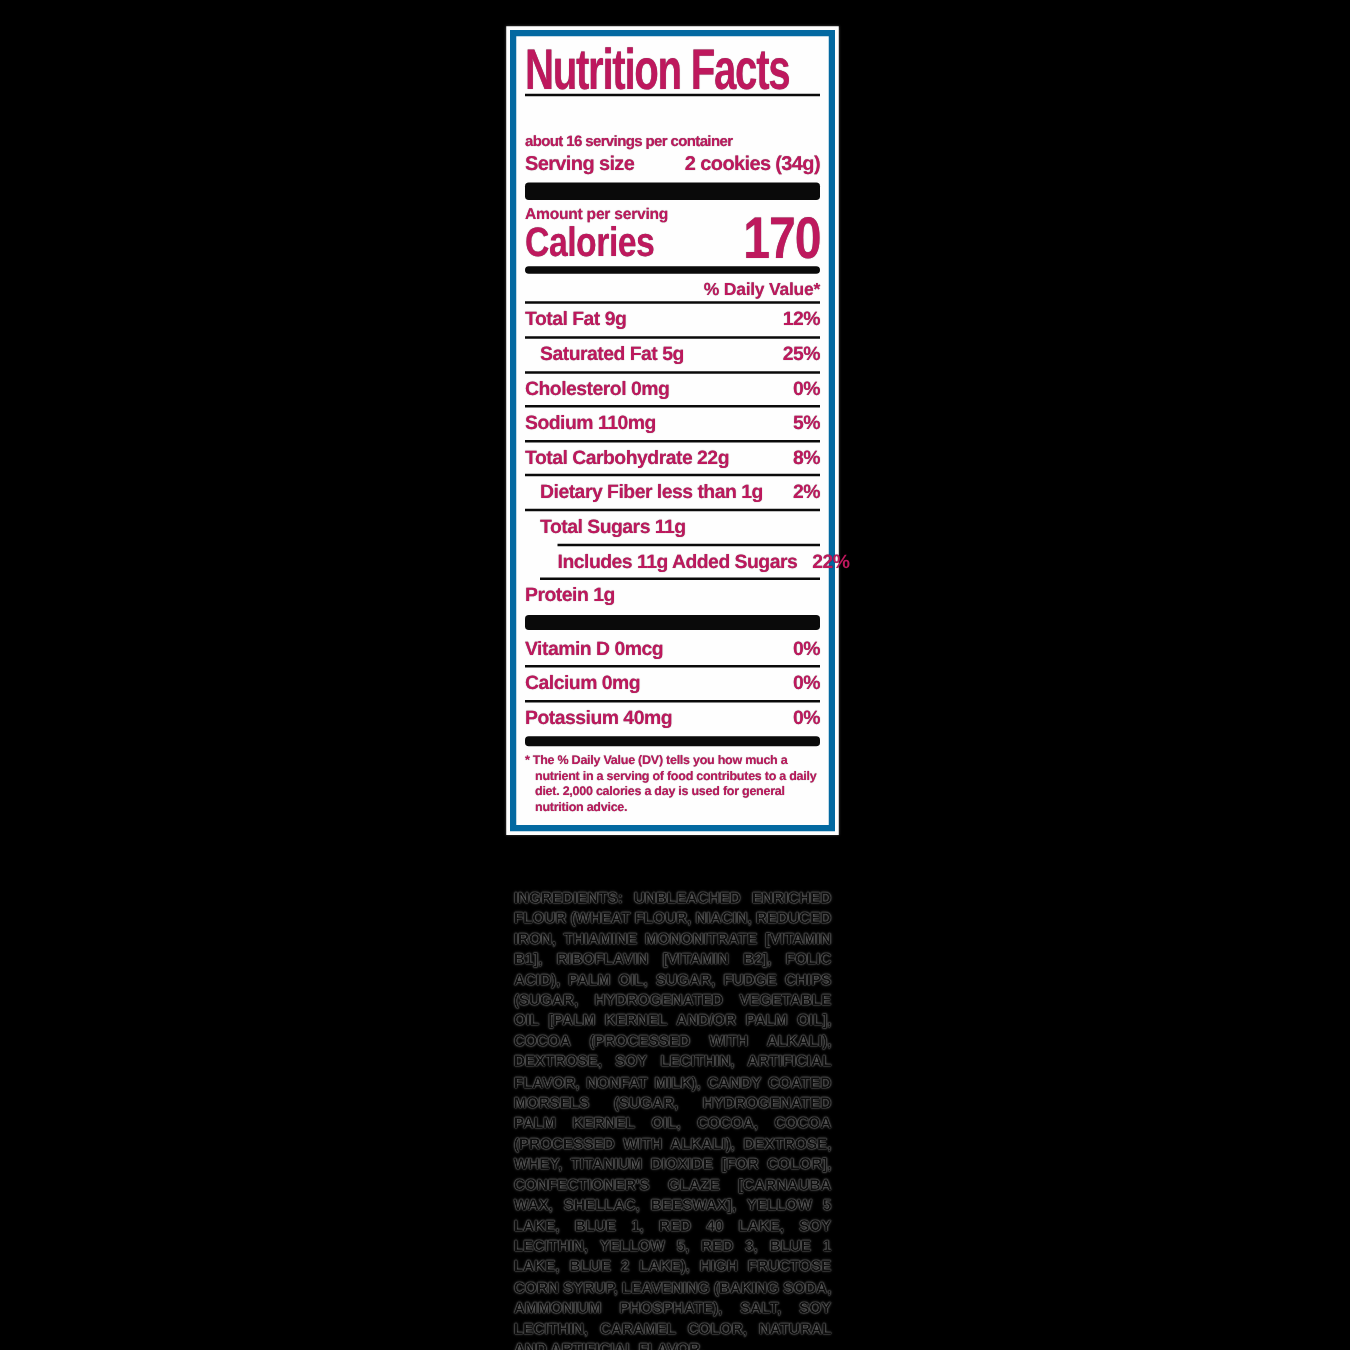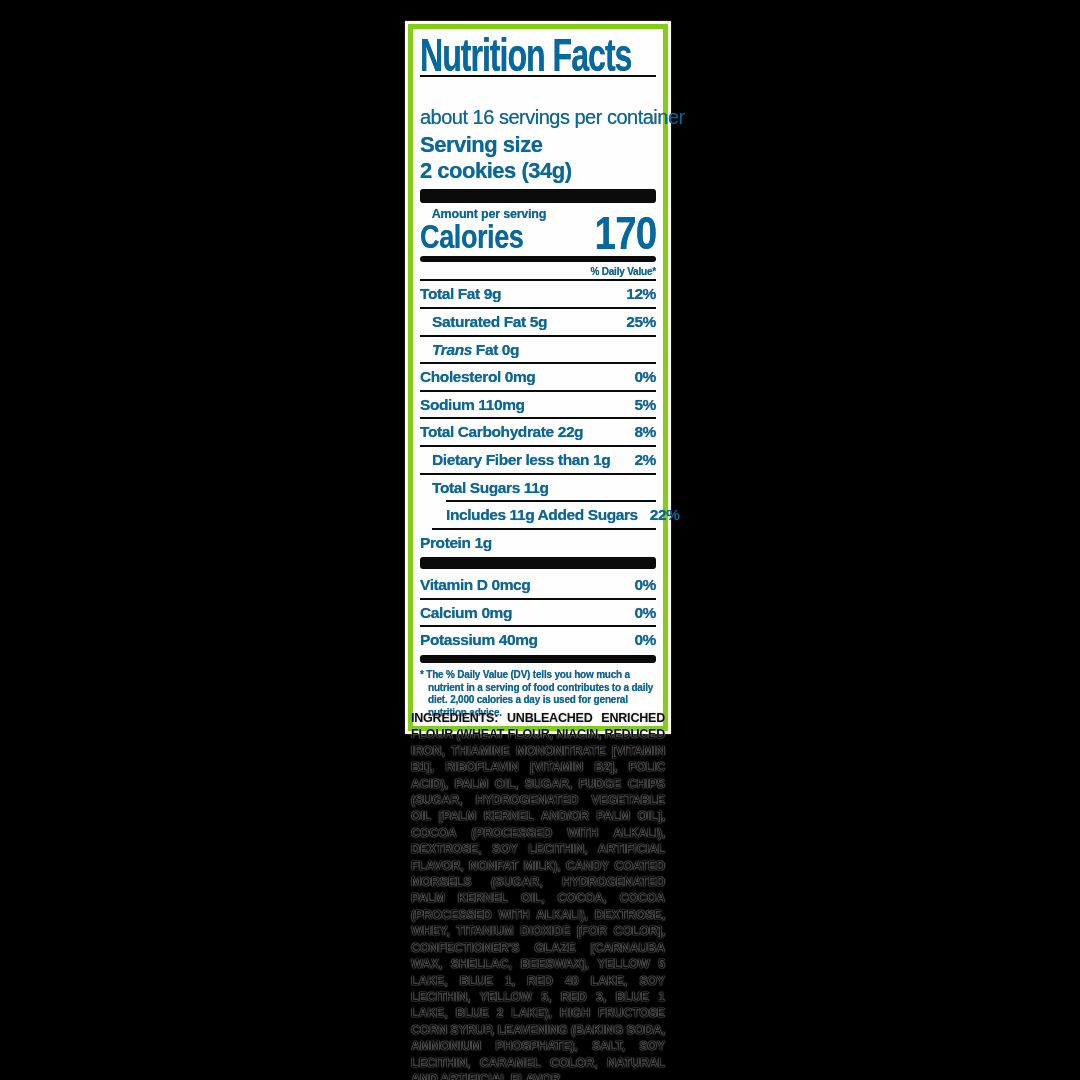--- a/index.html
+++ b/index.html
@@ -12,63 +12,63 @@
   }
   .canvas{position:absolute;inset:0;width:1080px;height:1080px;background:#000;}
 
   
   .sticker{
     position:absolute;left:405px;top:21px;width:266px;
     background:#fefefe;padding:3px;box-sizing:border-box;
     box-shadow:0 0 2px rgba(255,255,255,0.25);
   }
   .inner{
-    border:5px solid #84cc16;
+    border:5px solid #0369a1;
     padding:2px 7px 6px 7px;
-    color:#0369a1;
+    color:#be185d;
   }
   .inner *{text-shadow:0 0 0.7px rgba(0,0,0,0.55);}
 
   .nf-title{
     font-size:46px;font-weight:800;line-height:1.0;
     letter-spacing:-1.5px;white-space:nowrap;
     transform:scaleX(0.70);transform-origin:0 50%;
     padding-top:1px;height:42px;
   }
   .title-rule{height:2px;background:#0a0a0a;margin:1px 0 3px 0;}
 
   .servings-line{
-    font-size:20px;font-weight:400;letter-spacing:-0.5px;
+    font-size:12px;font-weight:700;letter-spacing:-0.5px;
     white-space:nowrap;padding:1px 0 2px 0;margin-top:28px;
   }
   .ss-row{
     display:flex;justify-content:space-between;align-items:baseline;
-    font-size:22px;font-weight:800;letter-spacing:-0.5px;
-    padding:1px 0 4px 0;white-space:nowrap;flex-direction:column;
+    font-size:16px;font-weight:800;letter-spacing:-0.5px;
+    padding:1px 0 4px 0;white-space:nowrap;
   }
 
   .bar{background:#0a0a0a;border-radius:3px;}
   .bar.serving{height:14px;margin:1px 0 3px 0;}
   .bar.calories{height:6px;margin:2px 0 1px 0;}
   .bar.protein{height:12px;margin:2px 0 3px 0;}
   .bar.vitamins{height:8px;margin:2px 0 4px 0;}
 
-  .amount-label{font-size:12.5px;font-weight:800;letter-spacing:-0.2px;text-align:right;}
+  .amount-label{font-size:12.5px;font-weight:800;letter-spacing:-0.2px;}
   .cal-block{display:flex;justify-content:space-between;align-items:flex-end;padding:1px 0 2px 0;}
   .cal-word{
     font-size:33px;font-weight:800;line-height:0.95;letter-spacing:-0.5px;
     transform:scaleX(0.82);transform-origin:0 100%;white-space:nowrap;
   }
   .cal-num{
     font-size:47px;font-weight:800;line-height:0.82;letter-spacing:-1px;
     transform:scaleX(0.82);transform-origin:100% 100%;white-space:nowrap;
   }
 
   .dv-header{
-    font-size:10px;font-weight:800;text-align:right;letter-spacing:-0.2px;
+    font-size:14px;font-weight:800;text-align:right;letter-spacing:-0.2px;
     padding:3px 0 2px 0;border-bottom:2px solid #0a0a0a;
   }
 
   .nrow{
     display:flex;justify-content:space-between;align-items:baseline;
     font-size:15.5px;font-weight:800;letter-spacing:-0.4px;
     padding:4px 0 3px 0;border-bottom:2px solid #0a0a0a;
     white-space:nowrap;line-height:1.2;
   }
   .nrow.nob{border-bottom:none;}
@@ -128,24 +128,20 @@
       <div class="nrow">
         <span>Total Fat 9g</span>
         <span>12%</span>
       </div>
 
       <div class="nrow ind1">
         <span>Saturated Fat 5g</span>
         <span>25%</span>
       </div>
 
-      <div class="nrow ind1">
-        <span><span class="it">Trans</span><span> Fat 0g</span></span>
-        <span></span>
-      </div>
 
       <div class="nrow">
         <span>Cholesterol 0mg</span>
         <span>0%</span>
       </div>
 
       <div class="nrow">
         <span>Sodium 110mg</span>
         <span>5%</span>
       </div>

